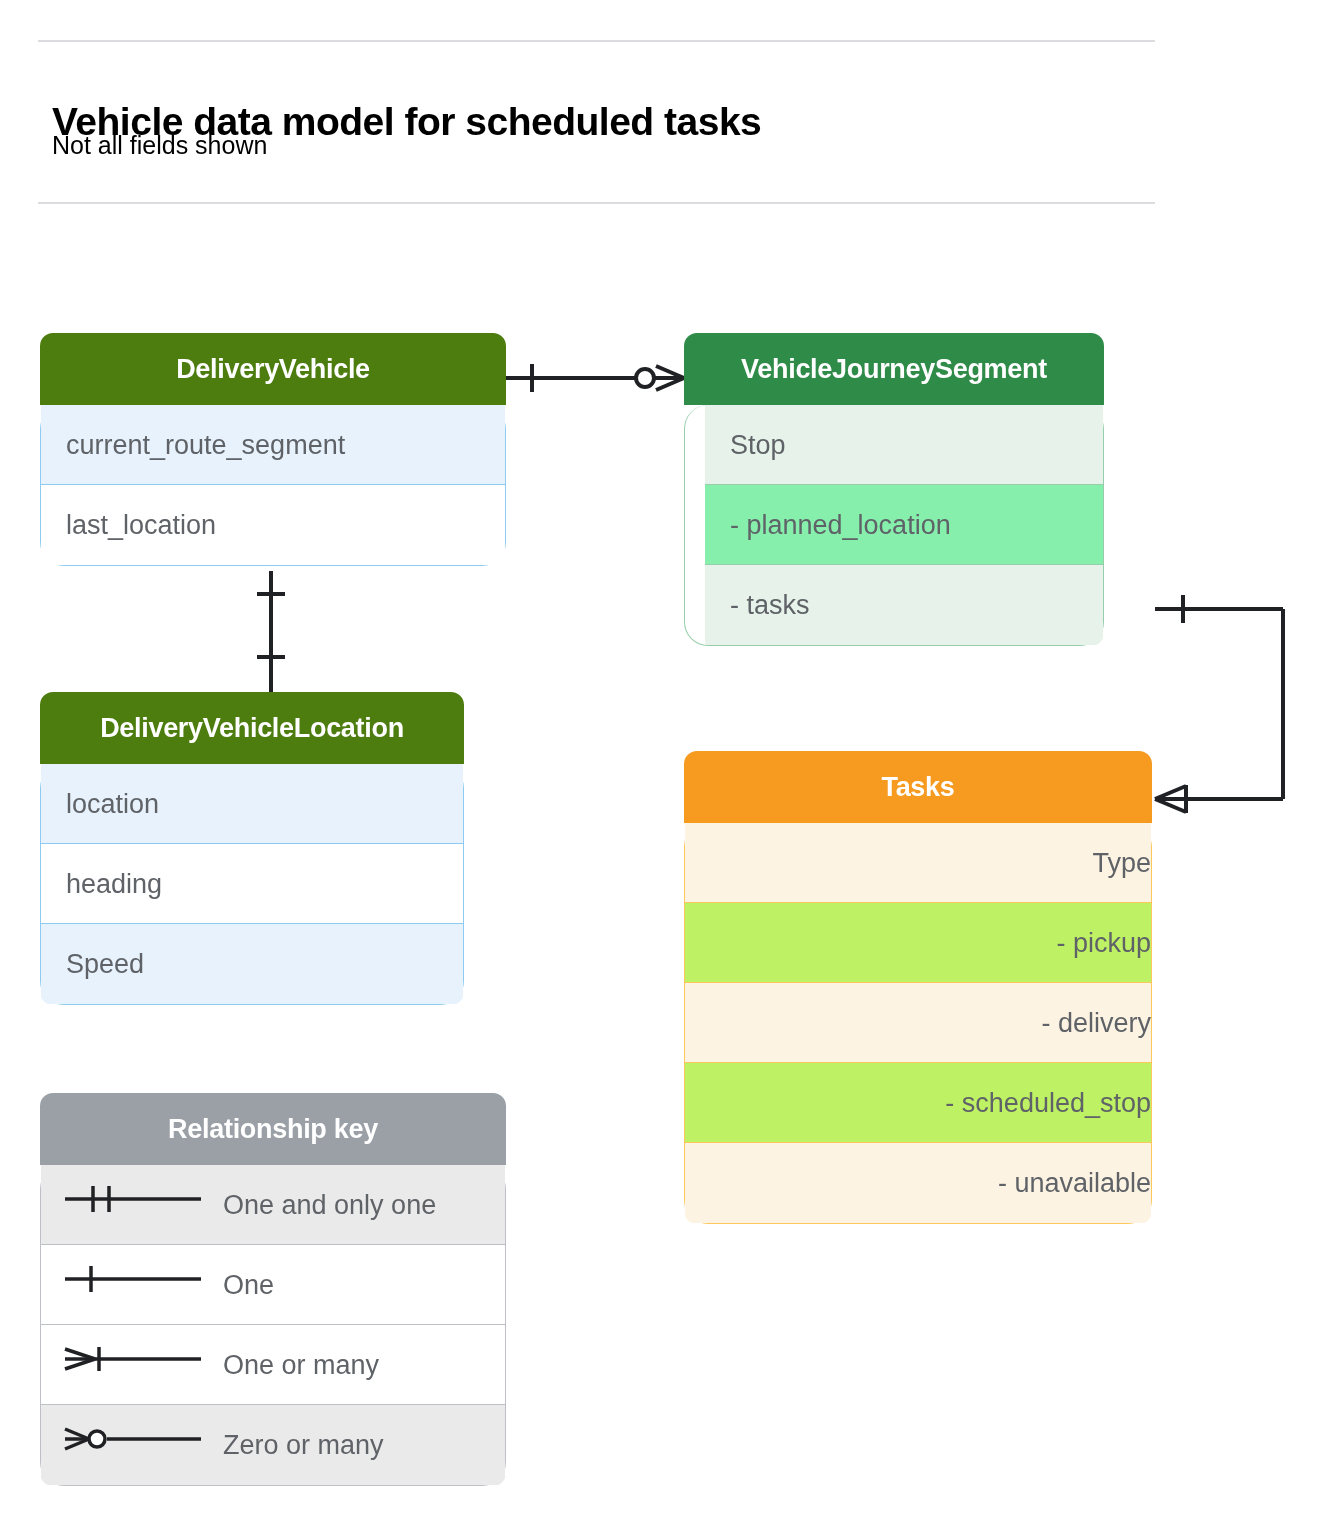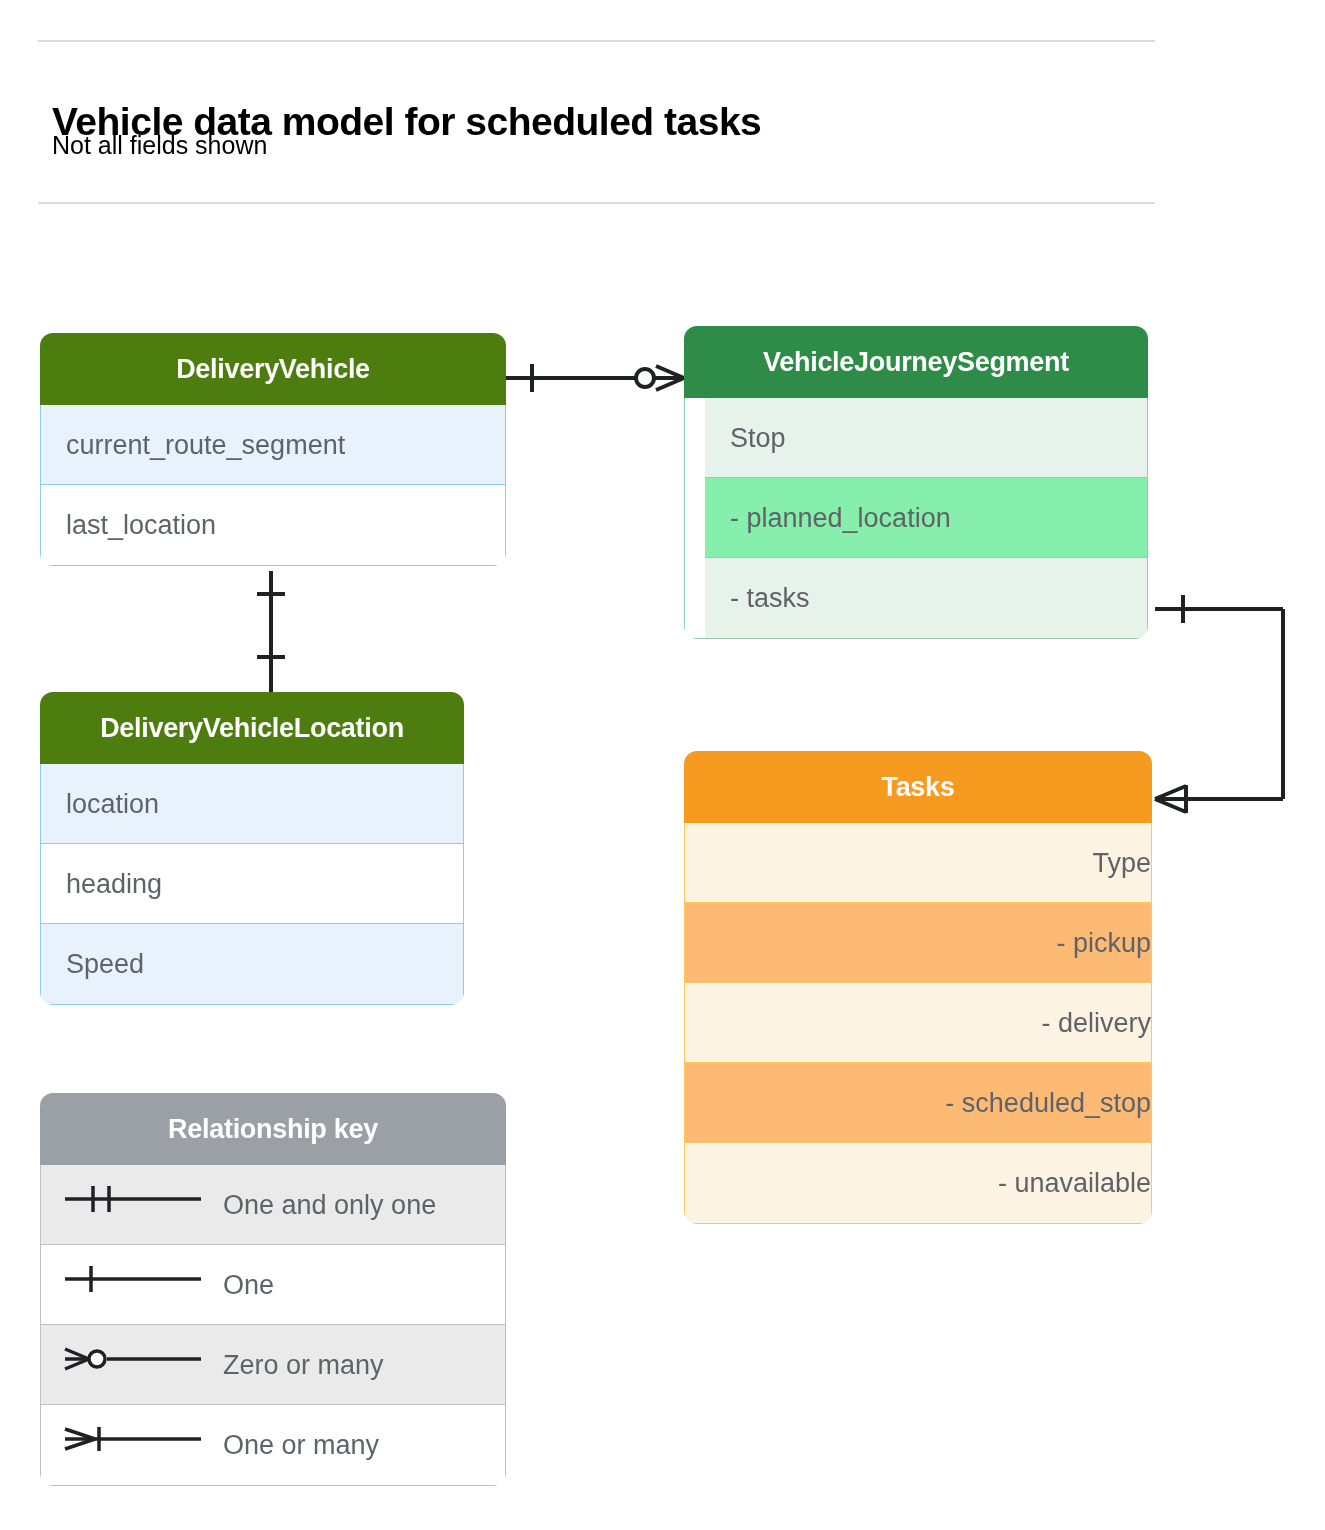--- a/index.html
+++ b/index.html
@@ -60,20 +60,21 @@
     text-align: center;
     font-size: 27px;
     font-weight: bold;
     color: #ffffff;
     letter-spacing: -0.3px;
     white-space: nowrap;
     box-sizing: border-box;
   }
   .entity-rows {
     box-sizing: border-box;
+    border-radius: 24px;
   }
   .entity-row {
     height: 80px;
     line-height: 80px;
     font-size: 27px;
     color: #5f6368;
     padding-left: 25px;
     box-sizing: border-box;
     white-space: nowrap;
     overflow: hidden;
@@ -89,21 +90,21 @@
   
   .green .entity-header { background: #2e8b48; }
   .green .entity-rows { border: 1.5px solid #96ceab; border-top: none; padding-left: 20px; }
   .green .entity-row { background: #86efac; border-bottom: 1.5px solid #96ceab; }
   .green .entity-row.alt { background: #e7f3ea; }
   .green .entity-row:last-child { border-bottom: none; }
 
   
   .orange .entity-header { background: #f79a20; }
   .orange .entity-rows { border: 1.5px solid #fcc85c; border-top: none; text-align: right; }
-  .orange .entity-row { background: #fdba74; border-bottom: 1.5px solid #fcc85c; }
+  .orange .entity-row { background: #bef264; border-bottom: 1.5px solid #fcc85c; }
   .orange .entity-row.alt { background: #fdf3e2; }
   .orange .entity-row:last-child { border-bottom: none; }
 
   
   .gray .entity-header { background: #9aa0a6; }
   .gray .entity-rows { border: 1.5px solid #bdc1c6; border-top: none; }
   .gray .entity-row { background: #ffffff; border-bottom: 1.5px solid #bdc1c6; }
   .gray .entity-row.alt { background: #eaeaea; }
   .gray .entity-row:last-child { border-bottom: none; }
 
@@ -186,21 +187,21 @@
 </svg>
 
 <div class="entity blue" id="ent-delivery-vehicle" style="left:40px; top:333px; width:466px;">
   <div class="entity-header">DeliveryVehicle</div>
   <div class="entity-rows">
     <div class="entity-row alt">current_route_segment</div>
     <div class="entity-row">last_location</div>
   </div>
 </div>
 
-<div class="entity green" id="ent-vehicle-journey-segment" style="left:684px; top:326px; width:464px;">
+<div class="entity green" id="ent-vehicle-journey-segment" style="left:684px; top:333px; width:420px;">
   <div class="entity-header">VehicleJourneySegment</div>
   <div class="entity-rows">
     <div class="entity-row alt">Stop</div>
     <div class="entity-row nested">-  planned_location</div>
     <div class="entity-row alt nested">- tasks</div>
   </div>
 </div>
 
 <div class="entity blue" id="ent-delivery-vehicle-location" style="left:40px; top:692px; width:424px;">
   <div class="entity-header">DeliveryVehicleLocation</div>
@@ -244,43 +245,43 @@
         <svg width="140" height="30" viewBox="0 0 140 30" xmlns="http://www.w3.org/2000/svg">
           <g stroke="#202124" stroke-width="3.5" fill="none">
             <line x1="2" y1="15" x2="138" y2="15"></line>
             <line x1="28" y1="2" x2="28" y2="28"></line>
           </g>
         </svg>
       </span>
       <span class="legend-label">One</span>
     </div>
 
+    <div class="entity-row legend-row">
+      <span class="legend-sym">
+        <svg width="140" height="30" viewBox="0 0 140 30" xmlns="http://www.w3.org/2000/svg">
+          <g stroke="#202124" stroke-width="3.5" fill="none">
+            <line x1="2" y1="15" x2="138" y2="15"></line>
+            <line x1="2" y1="5" x2="32" y2="15"></line>
+            <line x1="2" y1="25" x2="32" y2="15"></line>
+            <line x1="36" y1="3" x2="36" y2="27"></line>
+          </g>
+        </svg>
+      </span>
+      <span class="legend-label">One or many</span>
+    </div>
+
     <div class="entity-row alt legend-row">
       <span class="legend-sym">
         <svg width="140" height="30" viewBox="0 0 140 30" xmlns="http://www.w3.org/2000/svg">
           <g stroke="#202124" stroke-width="3.5" fill="none">
             <line x1="44" y1="15" x2="138" y2="15"></line>
             <circle cx="34" cy="15" r="8" fill="#ffffff"></circle>
             <line x1="2" y1="5" x2="26" y2="15"></line>
             <line x1="2" y1="25" x2="26" y2="15"></line>
             <line x1="2" y1="15" x2="26" y2="15"></line>
           </g>
         </svg>
       </span>
       <span class="legend-label">Zero or many</span>
     </div>
 
-    <div class="entity-row legend-row">
-      <span class="legend-sym">
-        <svg width="140" height="30" viewBox="0 0 140 30" xmlns="http://www.w3.org/2000/svg">
-          <g stroke="#202124" stroke-width="3.5" fill="none">
-            <line x1="2" y1="15" x2="138" y2="15"></line>
-            <line x1="2" y1="5" x2="32" y2="15"></line>
-            <line x1="2" y1="25" x2="32" y2="15"></line>
-            <line x1="36" y1="3" x2="36" y2="27"></line>
-          </g>
-        </svg>
-      </span>
-      <span class="legend-label">One or many</span>
-    </div>
-
   </div>
 </div>
 
 </body></html>

